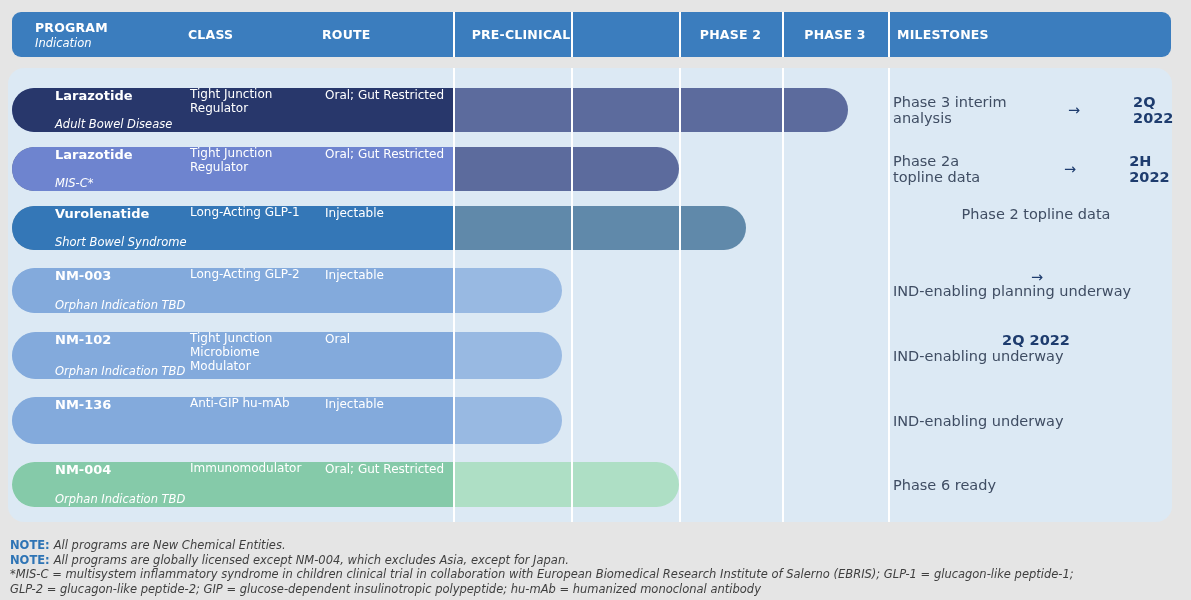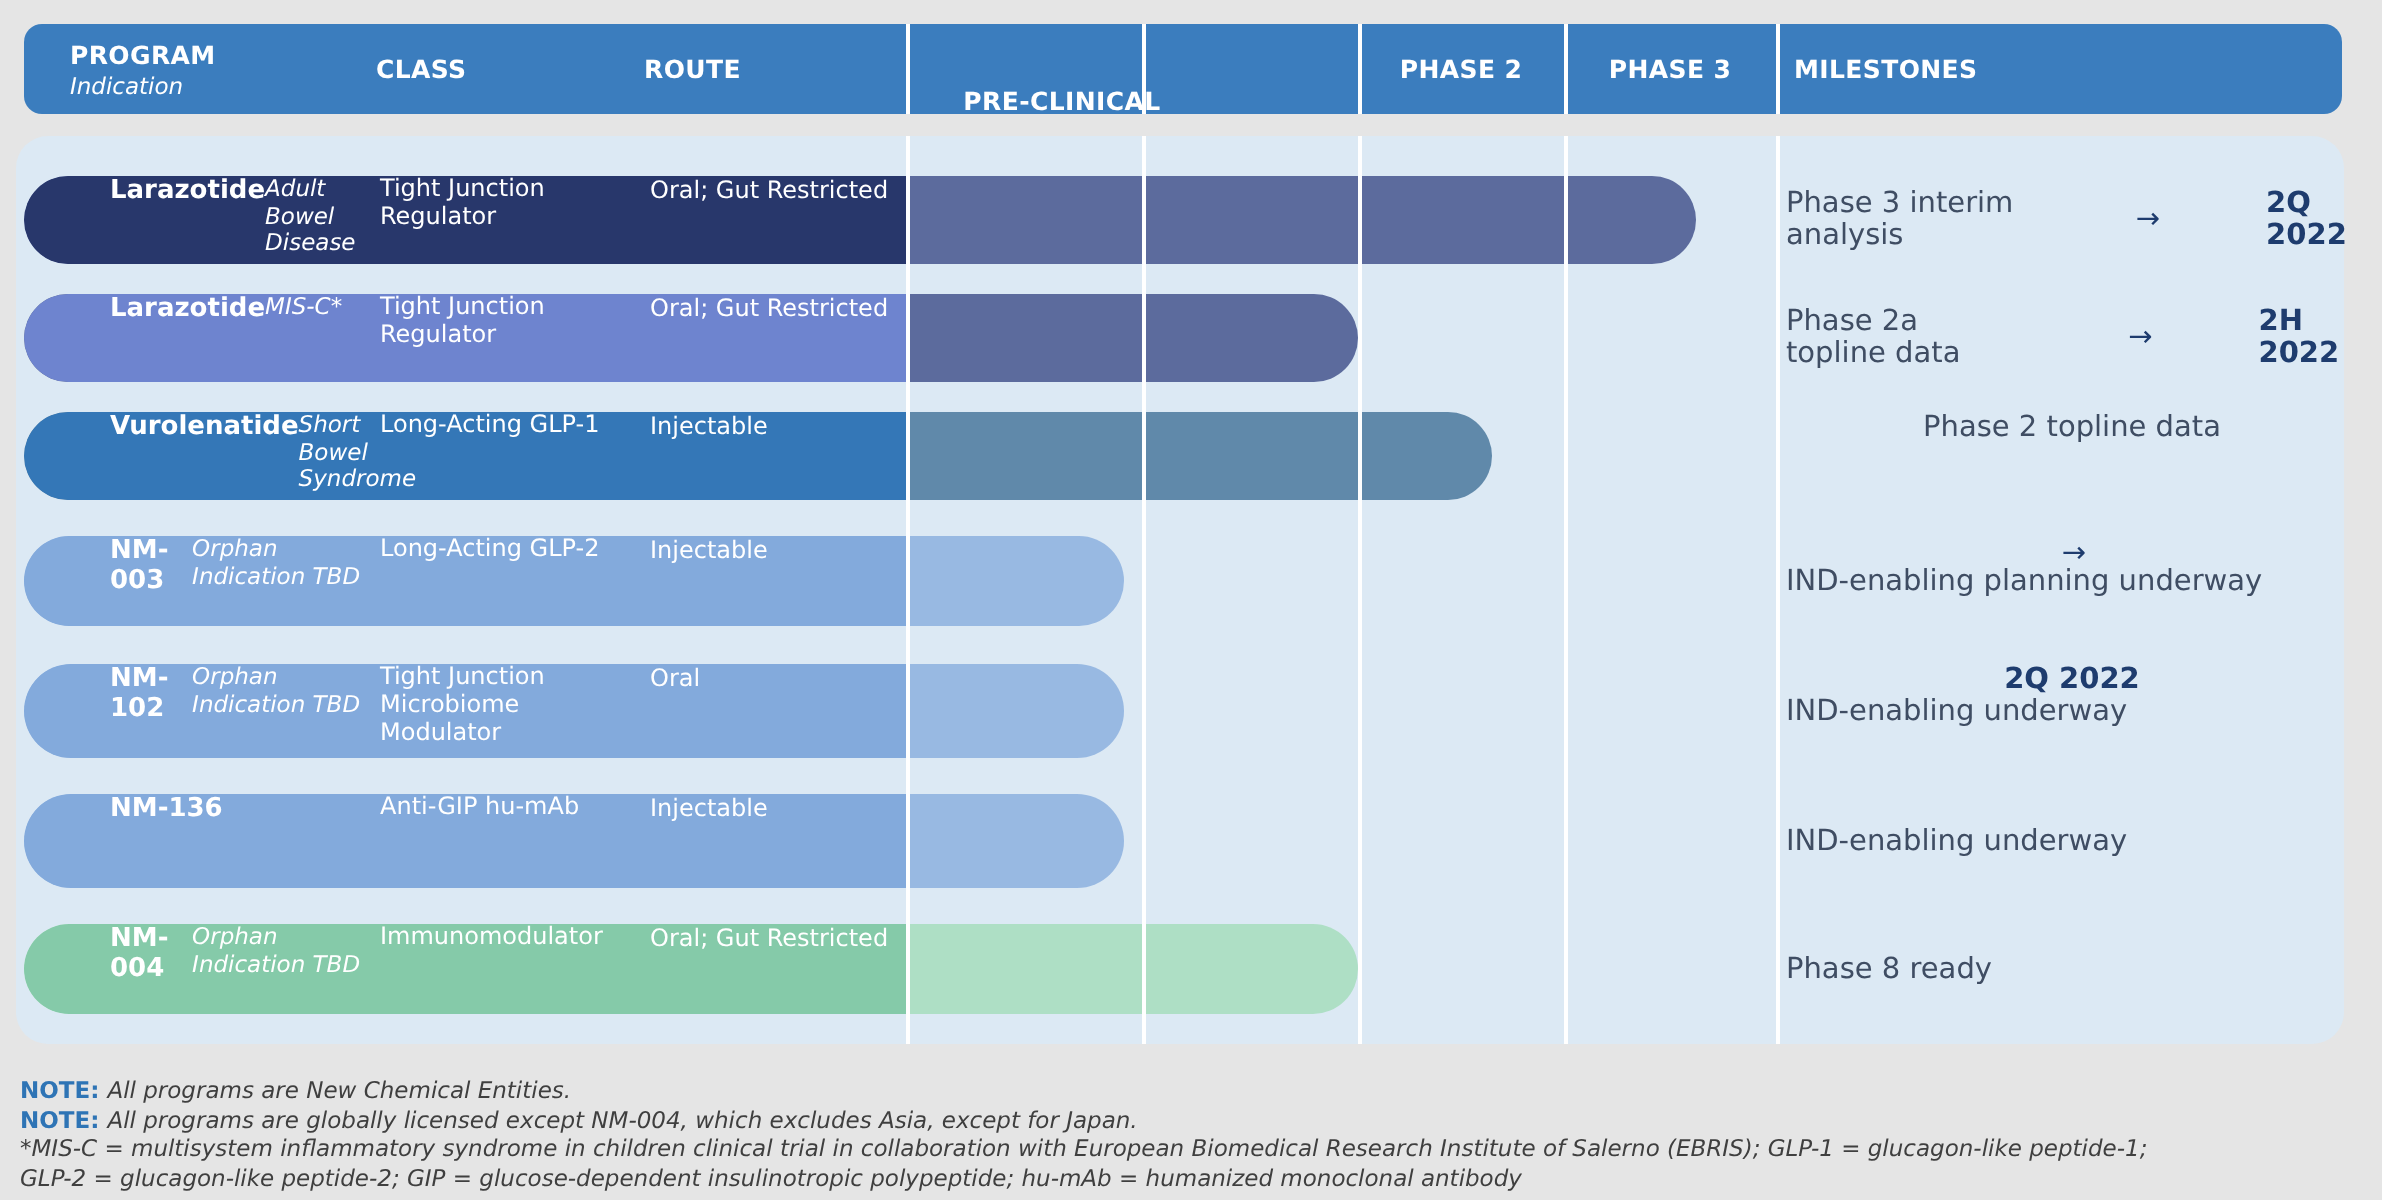--- a/index.html
+++ b/index.html
@@ -16,21 +16,21 @@
   .hdiv{position:absolute;top:0;width:2px;height:45px;background:#ffffff;}
 
   
   .panel{position:absolute;left:8px;top:68px;width:1164px;height:454px;
     background:#dce9f4;border-radius:16px;}
   .vline{position:absolute;top:68px;height:454px;width:2px;background:#ffffff;z-index:3;}
 
   
   .row-pill{position:absolute;left:12px;border-radius:999px;overflow:hidden;z-index:2;}
   .pill-left{position:absolute;left:0;top:0;bottom:0;width:441px;border-radius:999px 0 0 999px;}
-  .cell{position:absolute;top:0;bottom:0;display:flex;flex-direction:row;justify-content:flex-start;color:#ffffff;z-index:2;}
+  .cell{position:absolute;top:0;bottom:0;display:flex;flex-direction:column;justify-content:space-between;color:#ffffff;z-index:2;}
   .cell-name{left:43px;width:136px;line-height:1.18;}
   .prog-name{font-weight:bold;font-size:13px;}
   .prog-ind{font-style:italic;font-size:11.5px;}
   .cell-class{left:178px;width:132px;font-size:12px;line-height:1.15;}
   .cell-route{left:313px;width:138px;font-size:12px;white-space:nowrap;}
 
   
   .milestone{position:absolute;left:893px;width:286px;display:flex;align-items:center;z-index:4;
     font-size:14.5px;color:#3f4d63;gap:47px;}
   .ms-arrow{color:#1e3c6e;margin:0 6px 0 8px;}
@@ -51,21 +51,21 @@
     <div class="hcell" style="left:23px;width:150px;">
       <div class="hlabel">PROGRAM</div>
       <div class="hsub">Indication</div>
     </div>
     <div class="hcell" style="left:176px;width:120px;">
       <div class="hlabel">CLASS</div>
     </div>
     <div class="hcell" style="left:310px;width:120px;">
       <div class="hlabel">ROUTE</div>
     </div>
-    <div class="hcell hcenter" style="left:460px;width:118px;margin-top:16px;">
+    <div class="hcell hcenter" style="left:450px;width:118px;">
       <div class="hlabel">PRE-CLINICAL</div>
     </div>
     <div class="hcell hcenter" style="left:667px;width:103px;">
       <div class="hlabel">PHASE 2</div>
     </div>
     <div class="hcell hcenter" style="left:770px;width:106px;">
       <div class="hlabel">PHASE 3</div>
     </div>
     <div class="hcell" style="left:885px;width:270px;">
       <div class="hlabel">MILESTONES</div>
@@ -172,21 +172,21 @@
   <div class="milestone" style="top:268px;height:45px;">
     <span>IND-enabling planning underway</span>
   </div>
   <div class="milestone" style="top:332px;height:47px;">
     <span>IND-enabling underway</span>
   </div>
   <div class="milestone" style="top:397px;height:47px;">
     <span>IND-enabling underway</span>
   </div>
   <div class="milestone" style="top:462px;height:45px;">
-    <span>Phase 8 ready</span>
+    <span>Phase 6 ready</span>
   </div>
 
   <div class="notes">
     <div class="note-line">
       <span class="note-label">NOTE:</span><span class="note-text">All programs are New Chemical Entities.</span>
     </div>
     <div class="note-line">
       <span class="note-label">NOTE:</span><span class="note-text">All programs are globally licensed except NM-004, which excludes Asia, except for Japan.</span>
     </div>
     <div class="note-line">

